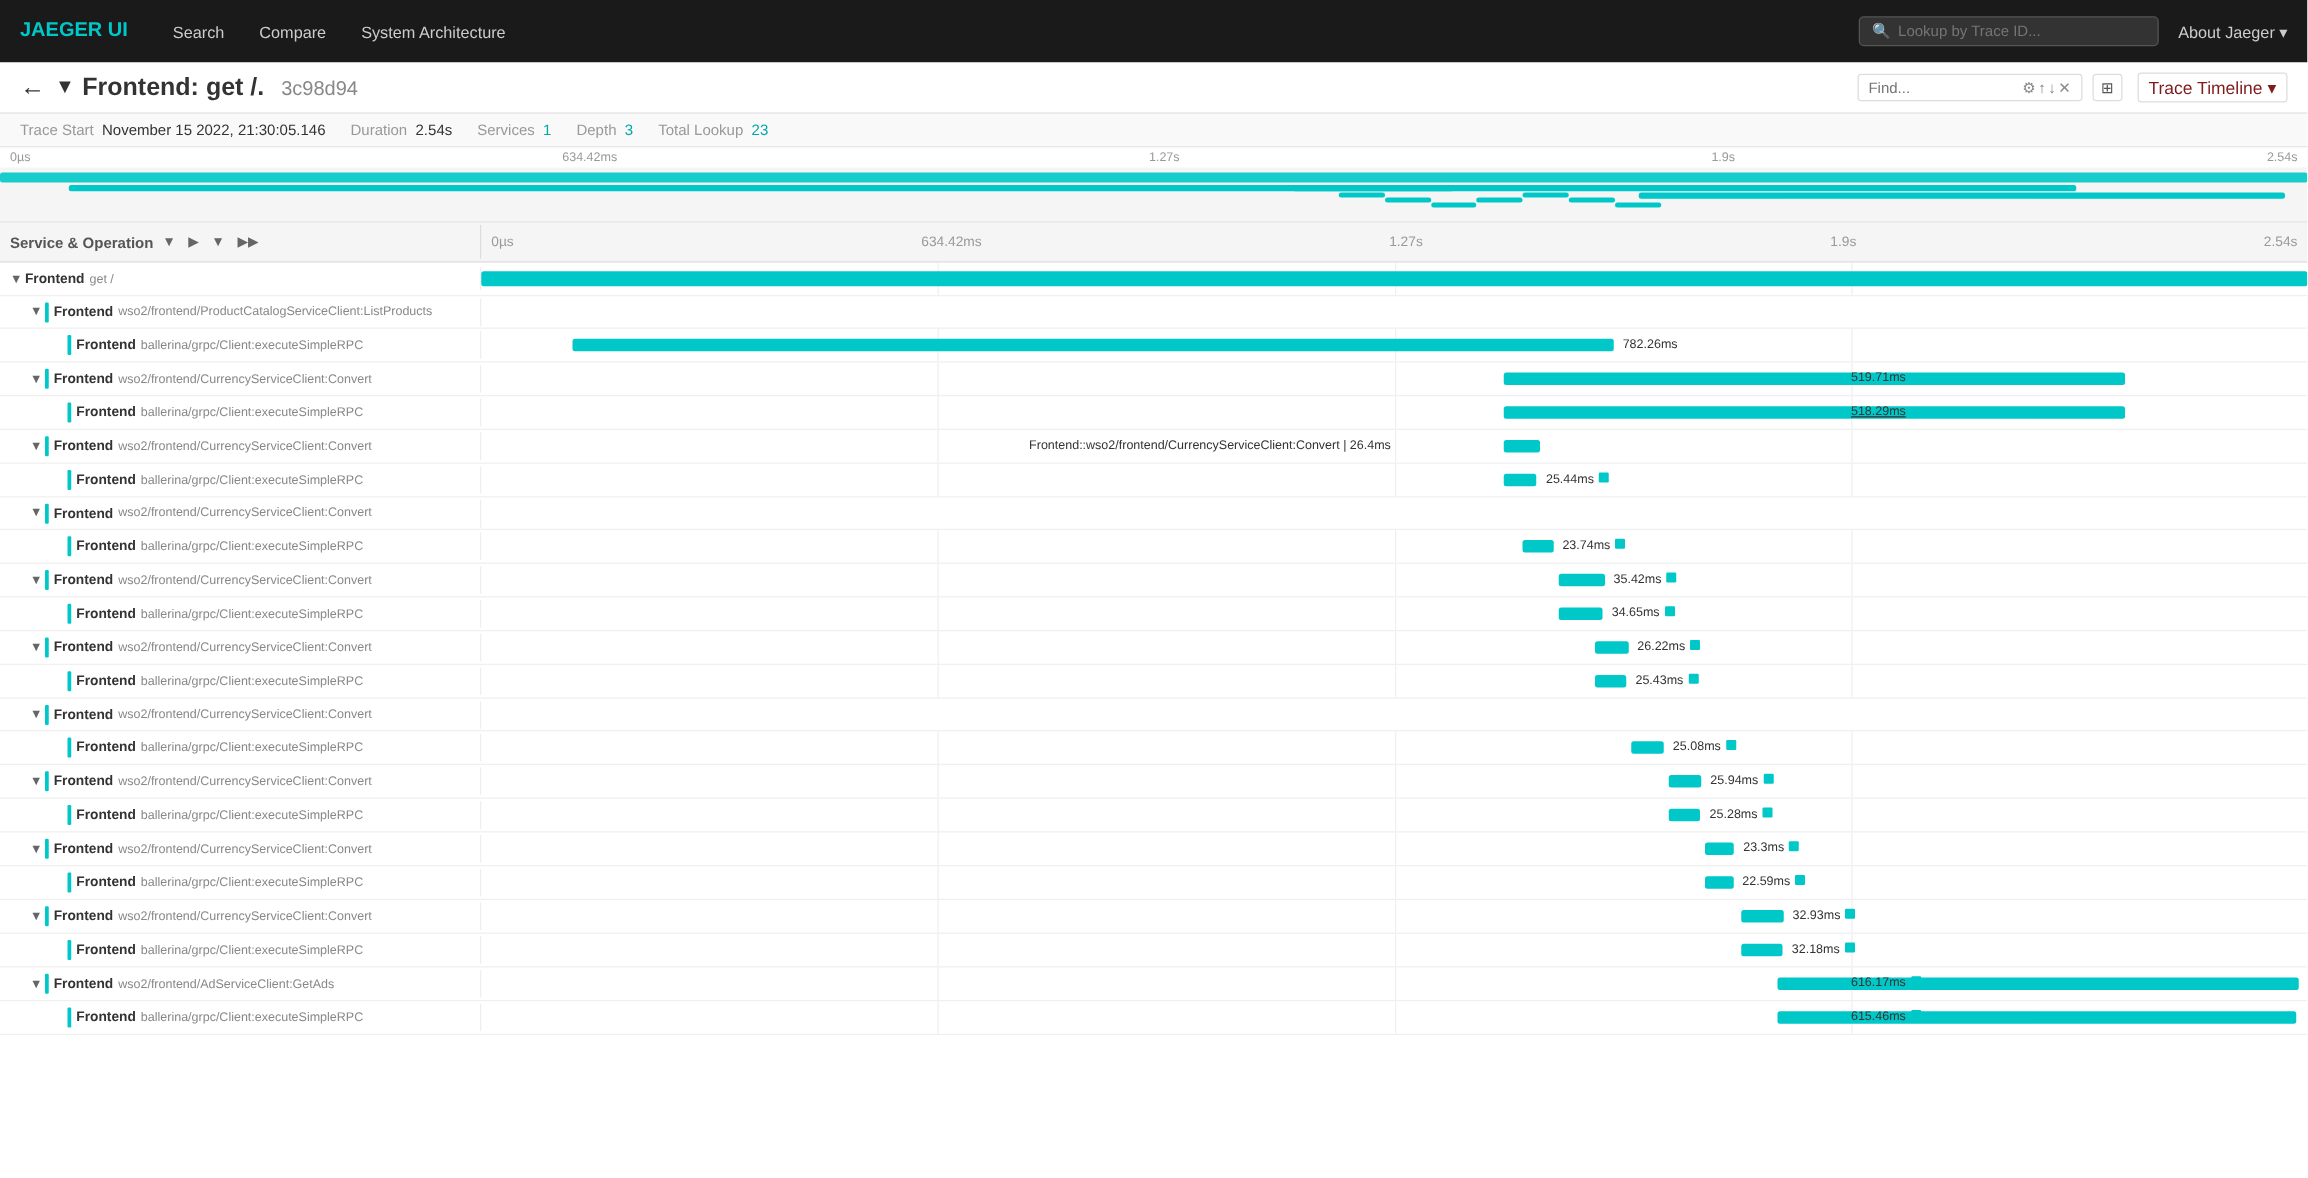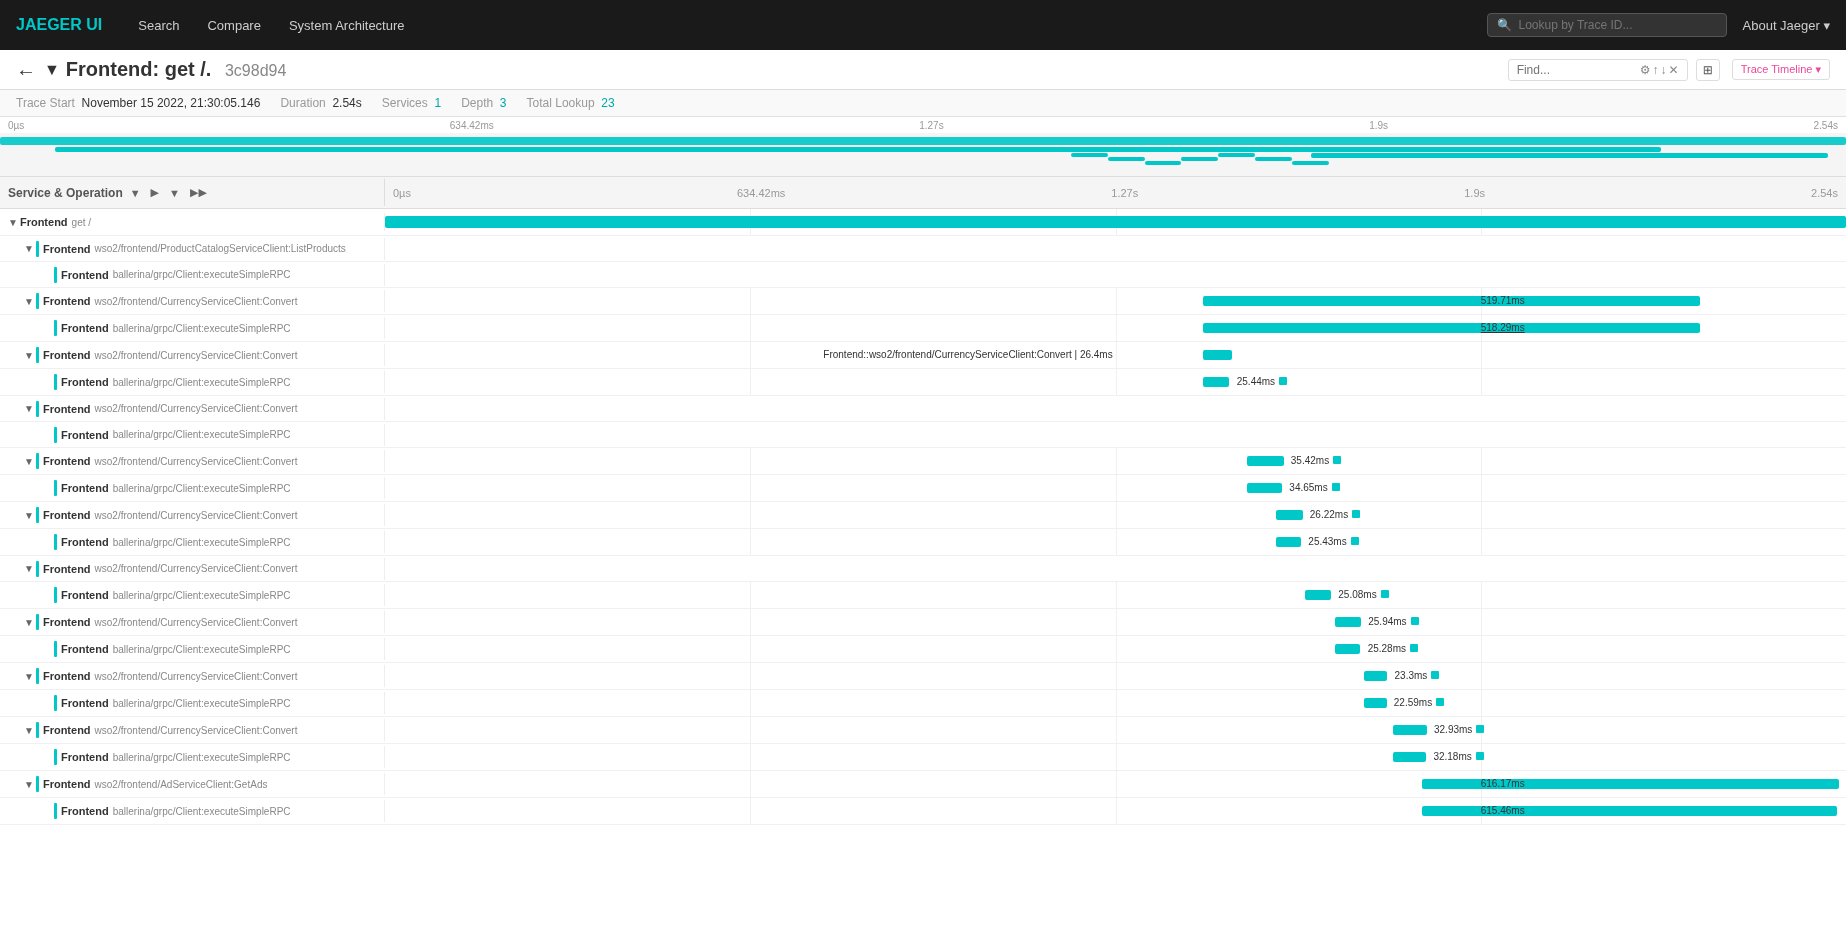--- a/index.html
+++ b/index.html
@@ -118,22 +118,22 @@
       padding: 3px 6px;
       font-size: 12px;
       color: #555;
     }
     .trace-view-btn {
       background: none;
       border: 1px solid #ddd;
       border-radius: 3px;
       cursor: pointer;
       padding: 3px 8px;
-      font-size: 11px;
-      color: #ec4899;
+      font-size: 14px;
+      color: #7f1d1d;
       margin-left: 8px;
     }
 
     
     .trace-meta {
       display: flex;
       align-items: center;
       gap: 20px;
       padding: 6px 16px;
       font-size: 12px;
@@ -402,20 +402,27 @@
       </div>
     </div>
     <div class="span-row">
       <div class="span-label">
         <span class="span-indent" style="width: 32px;"></span>
         <span style="width: 14px; display: inline-block;"></span>
         <span class="span-bar-indicator"></span>
         <span class="span-service-name">Frontend</span>
         <span class="span-op-name">ballerina/grpc/Client:executeSimpleRPC</span>
       </div>
+      <div class="span-timeline">
+        <div style="position: absolute; left: 25%; top: 0px; bottom: 0px; width: 1px; background: rgb(240, 240, 240);"></div>
+        <div style="position: absolute; left: 50%; top: 0px; bottom: 0px; width: 1px; background: rgb(240, 240, 240);"></div>
+        <div style="position: absolute; left: 75%; top: 0px; bottom: 0px; width: 1px; background: rgb(240, 240, 240);"></div>
+        <div class="span-bar" style="left: 5%; width: 57%;"></div>
+        <span class="span-bar-label" style="left: 62.5%;">782.26ms</span>
+      </div>
     </div>
     <div class="span-row">
       <div class="span-label">
         <span class="span-indent" style="width: 16px;"></span>
         <span class="span-toggle">▼</span>
         <span class="span-bar-indicator"></span>
         <span class="span-service-name">Frontend</span>
         <span class="span-op-name">wso2/frontend/CurrencyServiceClient:Convert</span>
       </div>
       <div class="span-timeline">
@@ -484,20 +491,27 @@
       </div>
     </div>
     <div class="span-row">
       <div class="span-label">
         <span class="span-indent" style="width: 32px;"></span>
         <span style="width: 14px; display: inline-block;"></span>
         <span class="span-bar-indicator"></span>
         <span class="span-service-name">Frontend</span>
         <span class="span-op-name">ballerina/grpc/Client:executeSimpleRPC</span>
       </div>
+      <div class="span-timeline">
+        <div style="position: absolute; left: 25%; top: 0px; bottom: 0px; width: 1px; background: rgb(240, 240, 240);"></div>
+        <div style="position: absolute; left: 50%; top: 0px; bottom: 0px; width: 1px; background: rgb(240, 240, 240);"></div>
+        <div style="position: absolute; left: 75%; top: 0px; bottom: 0px; width: 1px; background: rgb(240, 240, 240);"></div>
+        <div class="span-bar" style="left: 57%; width: 1.7%;"></div>
+        <span class="span-bar-label" style="left: 59.2%;">23.74ms<span class="span-duration-badge"></span></span>
+      </div>
     </div>
     <div class="span-row">
       <div class="span-label">
         <span class="span-indent" style="width: 16px;"></span>
         <span class="span-toggle">▼</span>
         <span class="span-bar-indicator"></span>
         <span class="span-service-name">Frontend</span>
         <span class="span-op-name">wso2/frontend/CurrencyServiceClient:Convert</span>
       </div>
       <div class="span-timeline">

